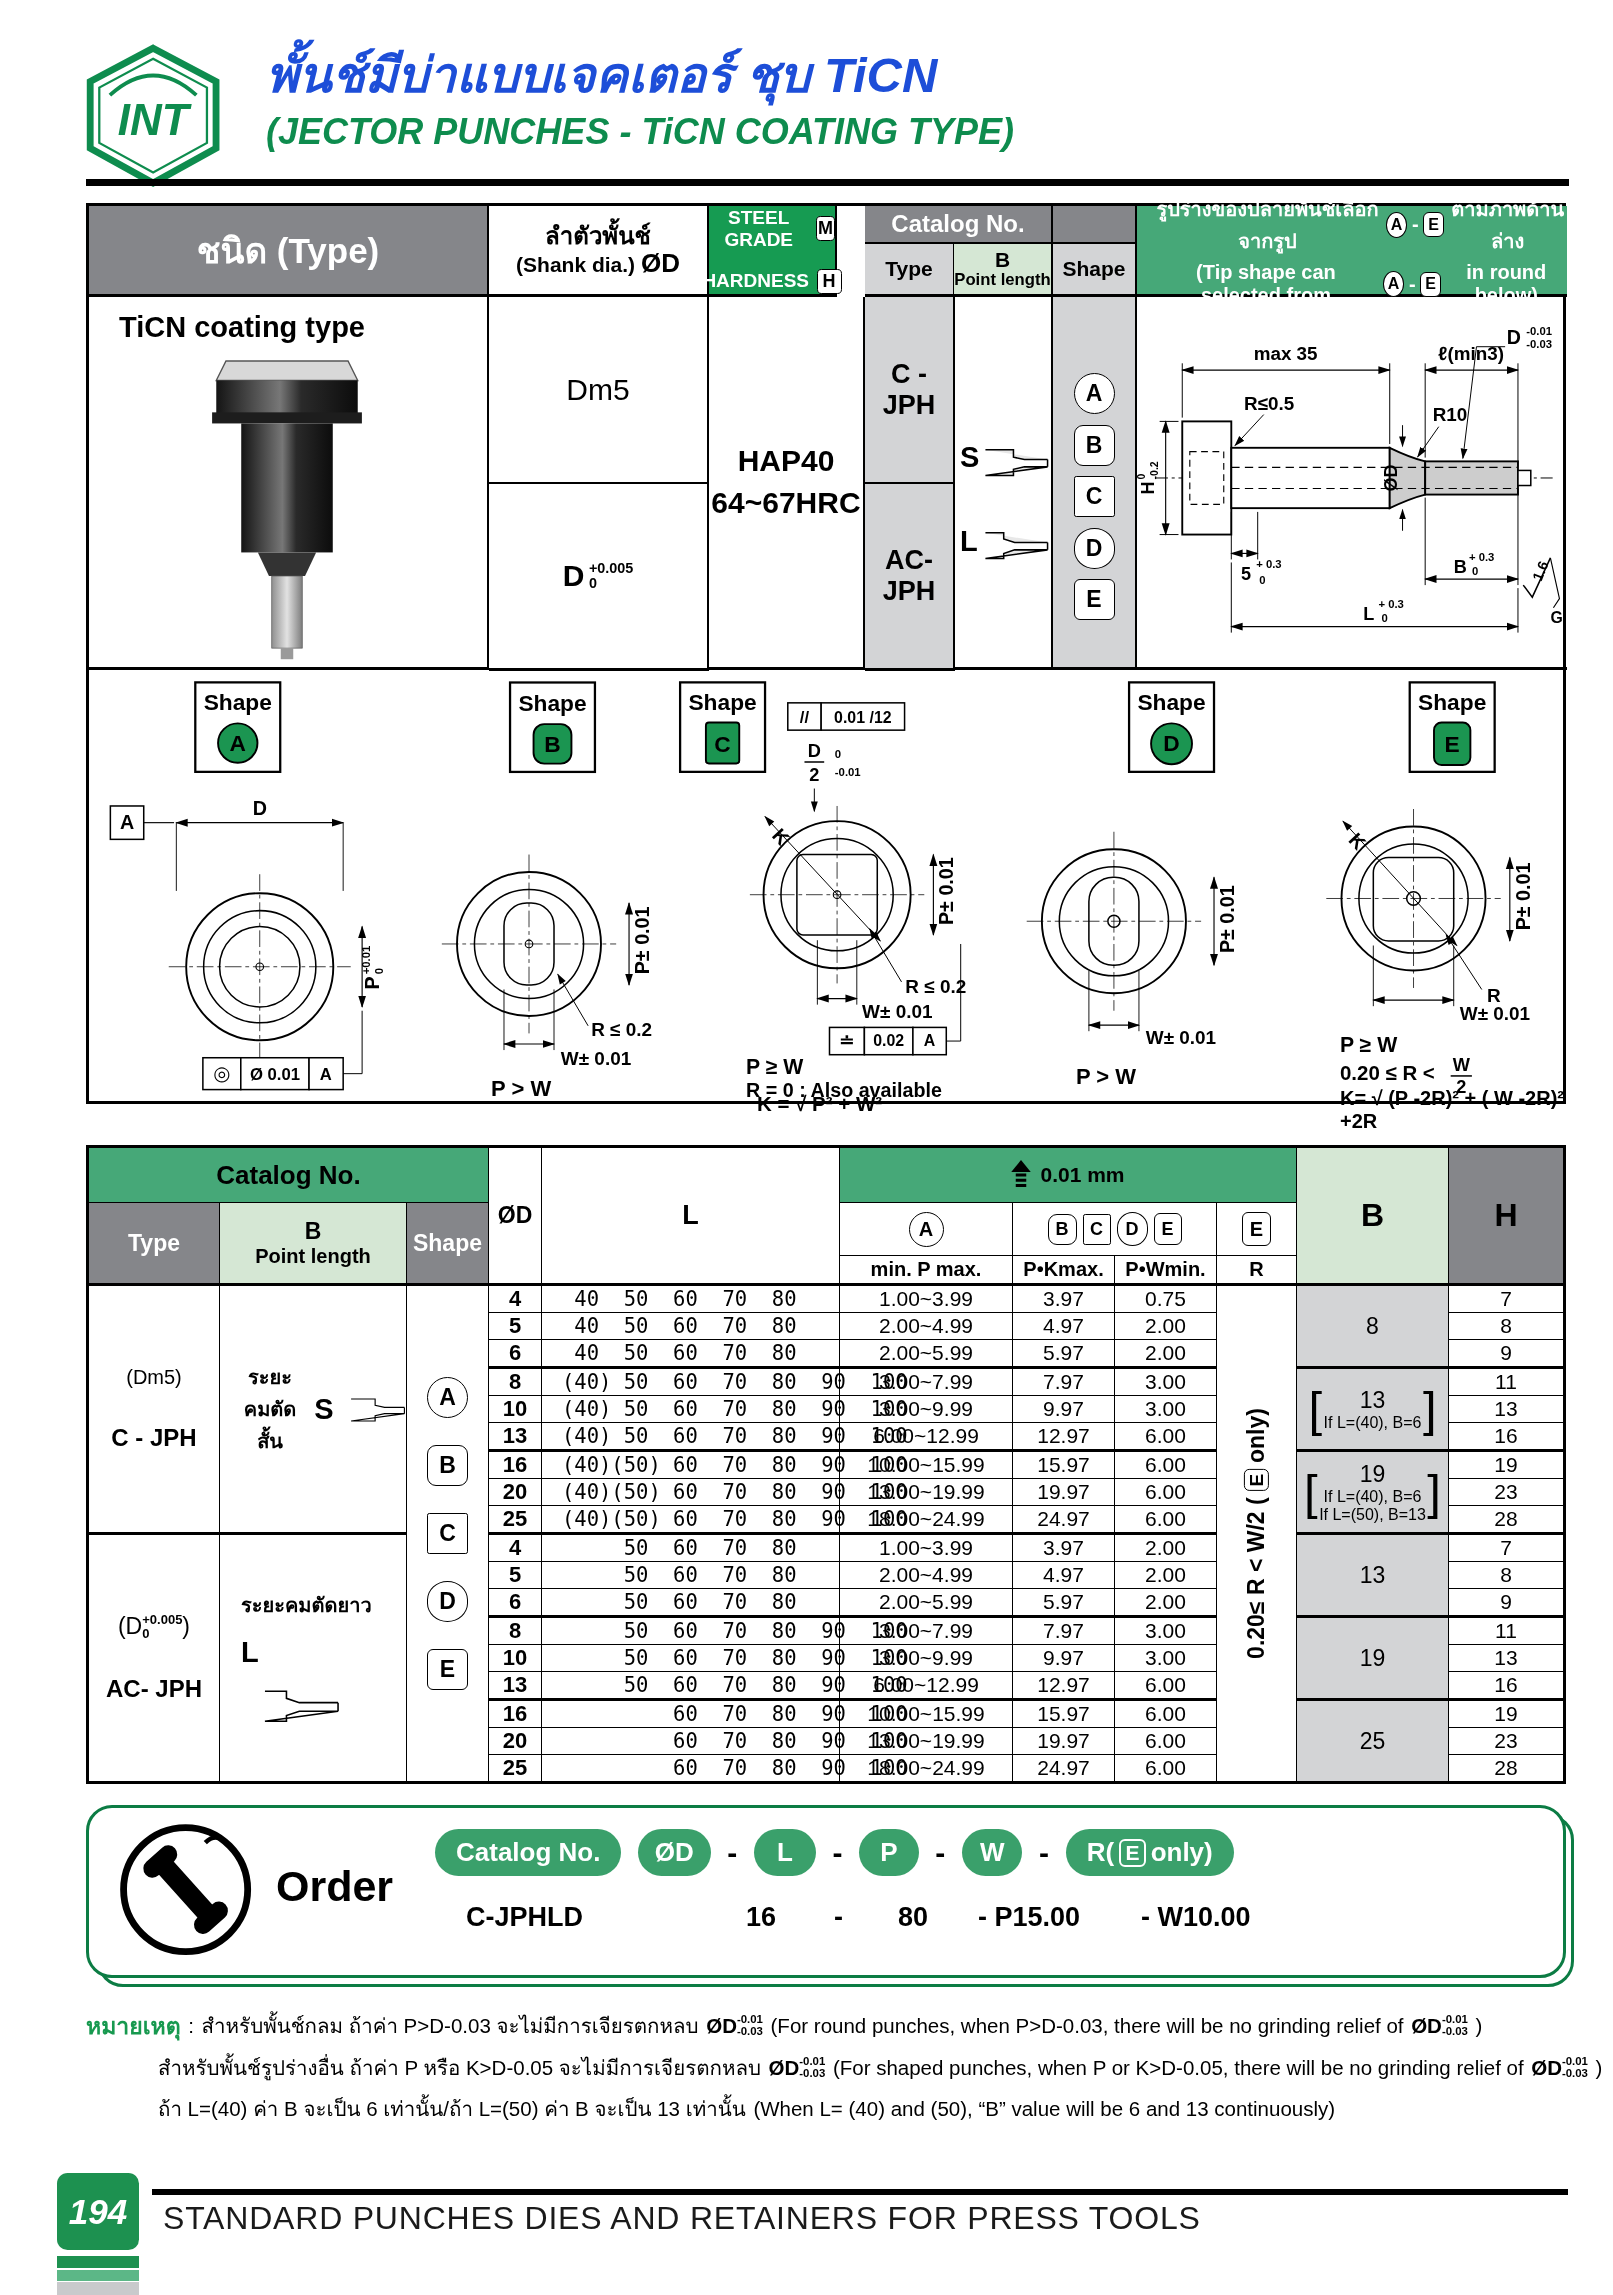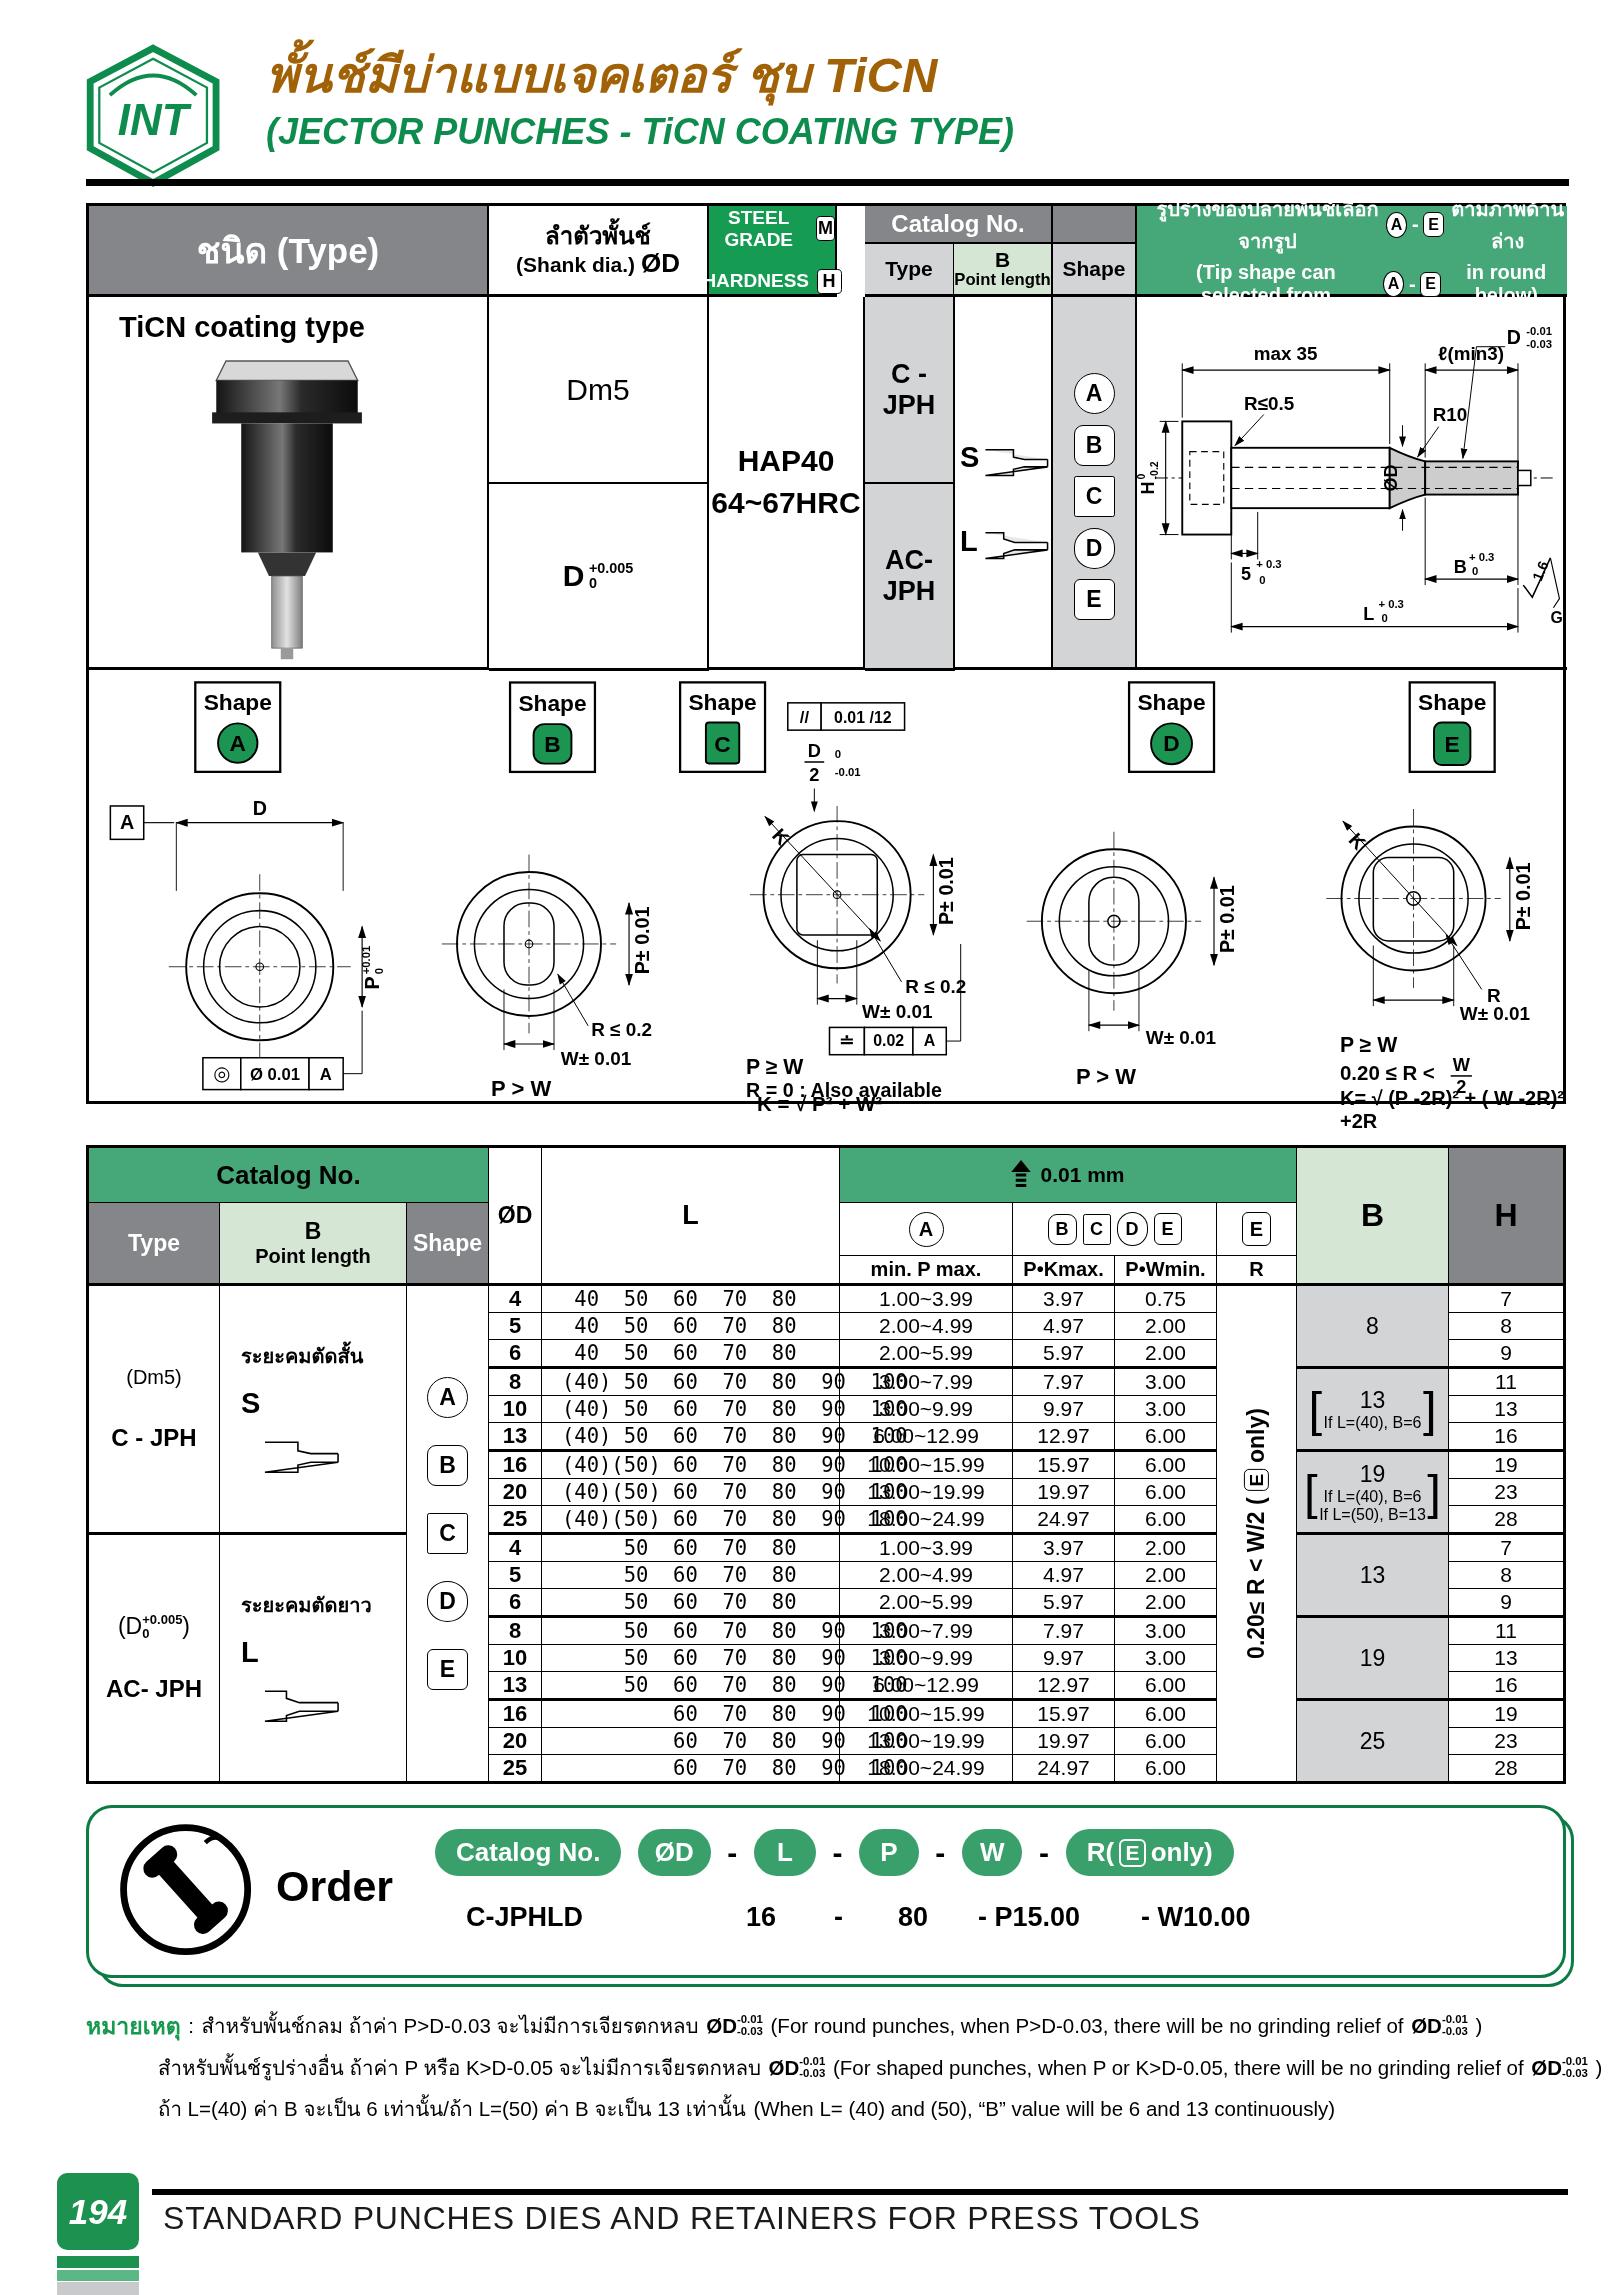--- a/index.html
+++ b/index.html
@@ -51,21 +51,21 @@
 <body>
 
 <div class="abs" style="left:72px;top:42px;width:163px;height:148px">
   <svg width="163" height="148" viewBox="0 0 215 195">
     <polygon points="107,8 190,52 190,140 107,186 24,140 24,52" fill="#fff" stroke="#0e8c4e" stroke-width="9"></polygon>
     <polygon points="107,22 178,60 178,133 107,172 36,133 36,60" fill="none" stroke="#0e8c4e" stroke-width="3"></polygon>
     <path d="M50,70 Q107,18 164,70" fill="none" stroke="#0e8c4e" stroke-width="5"></path>
     <text x="107" y="122" text-anchor="middle" font-size="58" font-weight="bold" font-style="italic" font-family="Liberation Serif, serif" fill="#0e8c4e">INT</text>
   </svg>
 </div>
-<div class="abs" style="left:266px;top:36px;font-size:49px;font-weight:bold;font-style:italic;color:#a16207">พั้นช์มีบ่าแบบเจคเตอร์ ชุบ TiCN</div>
+<div class="abs" style="left:266px;top:36px;font-size:49px;font-weight:bold;font-style:italic;color:#1d4ed8">พั้นช์มีบ่าแบบเจคเตอร์ ชุบ TiCN</div>
 <div class="abs" style="left:266px;top:111px;font-size:36px;font-weight:bold;font-style:italic;color:#0e8c4e">(JECTOR PUNCHES - TiCN COATING TYPE)</div>
 <div class="abs" style="left:86px;top:179px;width:1483px;height:6.8px;background:#000"></div>
 
 <div class="abs" style="left:86px;top:203px;width:1480px;height:901px;border:3px solid #000;box-sizing:border-box">
 
   <div class="cell br bbh" style="left:400px;top:0;width:220px;height:91px;flex-direction:column;line-height:1.1">
     <span style="font-size:24px;font-weight:bold">ลำตัวพั้นช์</span>
     <span style="font-size:21px;font-weight:bold">
       <span>(Shank dia.)</span>
       <span style="font-size:26px">ØD</span>
@@ -458,21 +458,21 @@
     <span style="font-size:23px;display:inline-flex;align-items:center">
       <span>(D</span>
       <span class="stack" style="font-size:13px">
           <i>+0.005</i>
           <i>0</i>
         </span>
       <span>)</span>
     </span>
     <span style="font-size:24px;font-weight:bold">AC- JPH</span>
   </div>
-  <div style="grid-area:4/2/13/3;flex-direction:column;align-items:flex-start;padding-left:21px;gap:15px;border-bottom-width:3px">
+  <div style="grid-area:4/2/13/3;align-items:center;padding-left:21px;gap:15px;border-bottom-width:3px">
     <span style="font-size:20px;font-weight:bold">ระยะคมตัดสั้น</span>
     <span style="font-size:29px;font-weight:bold">S</span>
     <svg width="121" height="43" viewBox="0 0 110 60">
       <path d="M4,10 H50 V22 L68,26 H106 M106,38 H68 L50,42 V52 H4 Z M106,26 V38" fill="#fff" stroke="#000" stroke-width="2.2"></path>
     </svg>
   </div>
   <div style="grid-area:13/2/22/3;flex-direction:column;align-items:flex-start;padding-left:21px;gap:15px;border-bottom:none">
     <span style="font-size:20px;font-weight:bold">ระยะคมตัดยาว</span>
     <span style="font-size:29px;font-weight:bold">L</span>
     <svg width="121" height="43" viewBox="0 0 110 60">

